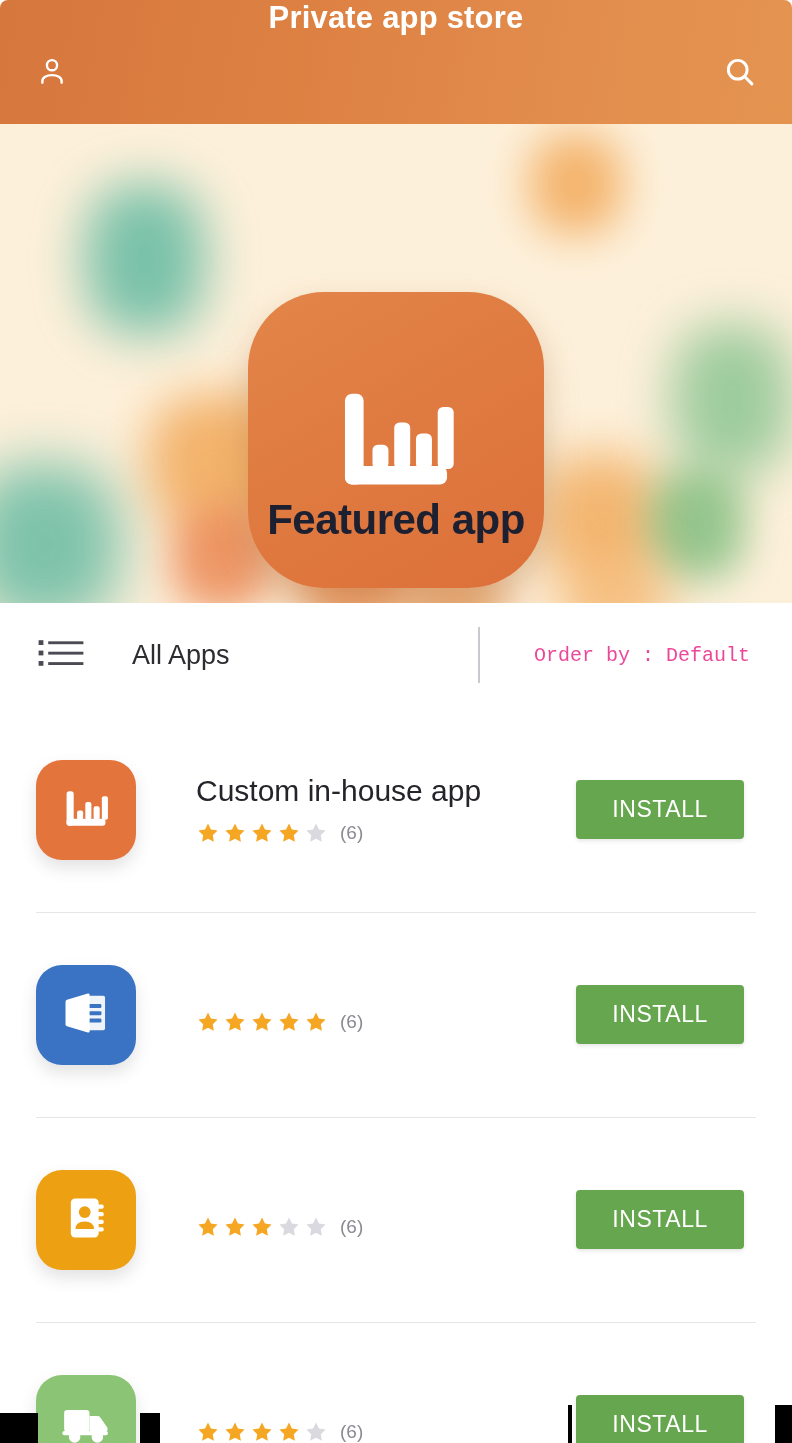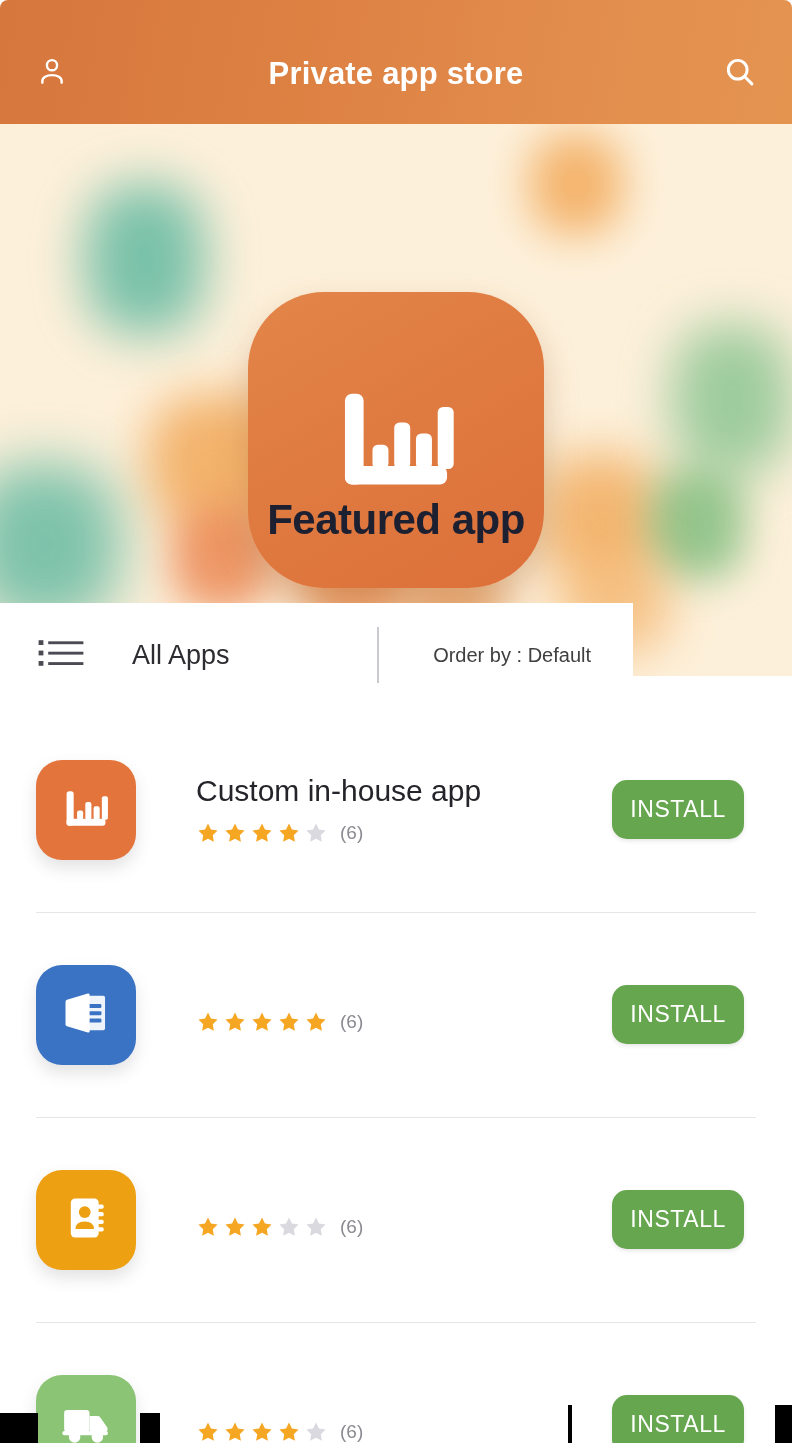--- a/index.html
+++ b/index.html
@@ -9,21 +9,21 @@
     background:#ffffff;
     overflow:hidden;
     position:relative;
   }
 
   
   #app-header{
     position:absolute; top:0; left:0;
     width:792px; height:148px;
     background:linear-gradient(100deg,#d6773e 0%,#dd8143 38%,#e28d4d 72%,#e59450 100%);
-    display:flex; align-items:center;
+    display:flex; 
     border-radius:8px 8px 0 0;
     overflow:hidden;
     gap:37px;
   }
   #app-header .hdr-left{ width:104px; display:flex; align-items:center; justify-content:center; }
   #app-header .hdr-right{ width:104px; display:flex; align-items:center; justify-content:center; }
   #app-header .hdr-title{
     flex:1; text-align:center;
     color:#ffffff; font-size:31px; font-weight:bold;
     letter-spacing:.2px;
@@ -52,36 +52,36 @@
   #hero .hero-caption{
     position:absolute; left:0; right:0; top:372px;
     text-align:center;
     font-size:42px; font-weight:bold; color:#1c2030;
     letter-spacing:-.5px;
   }
 
   
   #list-header{
     position:absolute; top:603px; left:0;
-    width:633px; height:104px;
+    width:792px; height:104px;
     background:#fff;
     display:flex; align-items:center;
   }
   #list-header .lh-left{ display:flex; align-items:center; padding-left:38px; }
   #list-header .lh-label{
     font-size:27px; color:#2c2c31; margin-left:48px;
   }
   #list-header .lh-right{
     margin-left:auto; display:flex; align-items:center; height:56px;
   }
   #list-header .lh-divider{
     width:2px; height:56px; background:#c9c9cf;
   }
   #list-header .lh-order{
-    font-size:20px; color:#404040; padding:0 42px 0 54px; white-space:nowrap;
+    font-size:20px; color:#ec4899; padding:0 42px 0 54px; white-space:nowrap;font-family:Liberation Mono, monospace;
   }
 
   
   #app-list{ position:absolute; top:707px; left:0; width:792px; }
   .app-row{
     position:relative;
     height:205px;
     display:flex; align-items:center;
     padding:0 48px 0 36px;
     background:#fff;
@@ -98,21 +98,21 @@
     box-shadow:0 8px 16px rgba(80,80,90,.16);
   }
   .row-text{ flex:1; padding-left:28px; }
   .row-title{ font-size:30px; color:#24242a; line-height:1.1; }
   .row-rating{ display:flex; align-items:center; margin-top:14px; }
   .star{ width:24px; height:24px; margin-right:3px; display:block; }
   .rating-count{ font-size:19px; color:#8a8a92; margin-left:9px; }
   .install-btn{
     background:#66a64e; color:#fff;
     font-size:23px; letter-spacing:.6px;
-    padding:16px 18px; border:none; border-radius:15px;
+    padding:16px 36px; border:none; border-radius:4px;
     cursor:pointer; flex:0 0 auto;
     box-shadow:0 2px 4px rgba(0,0,0,.10);
   }
 
   
   .chrome-bar{ position:absolute; background:#000; }
 </style>
 </head>
 <body>
 

